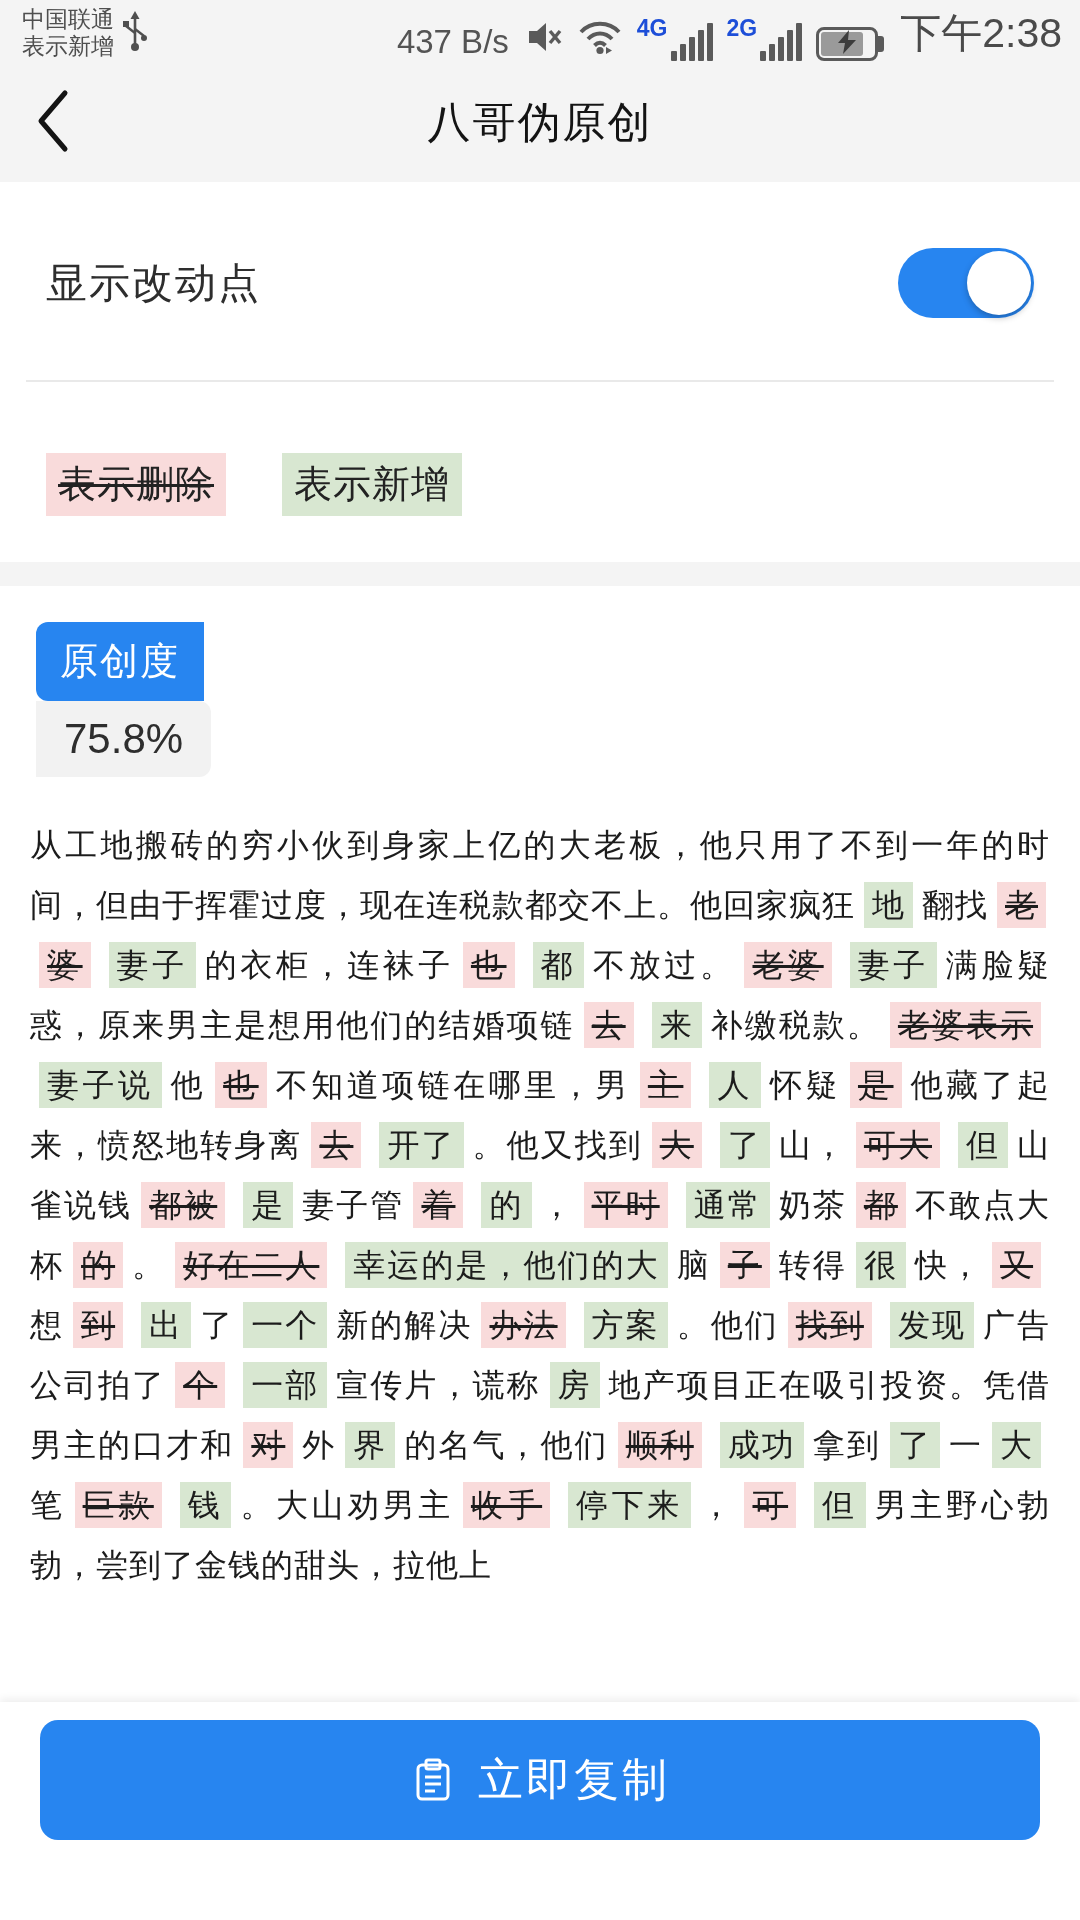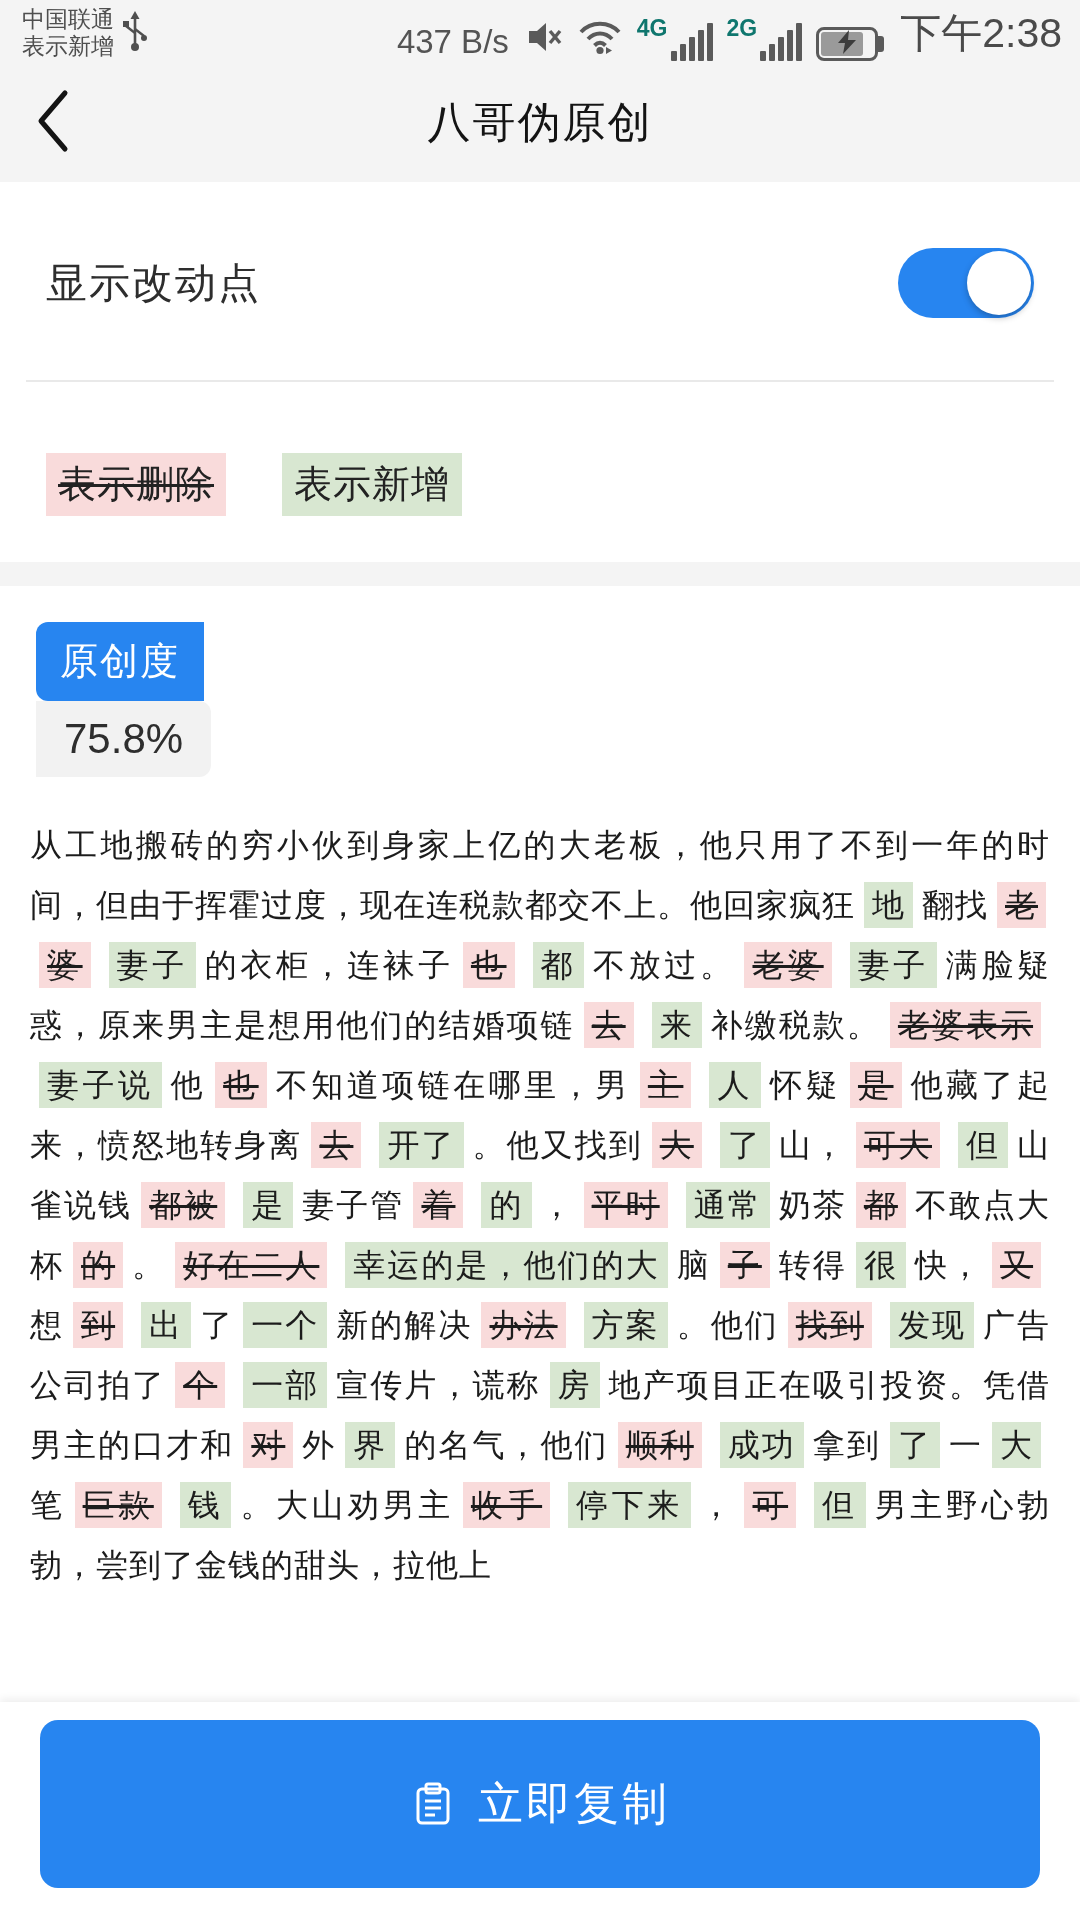--- a/index.html
+++ b/index.html
@@ -15,21 +15,21 @@
     height:64px; background:var(--chrome); display:flex;
     justify-content:space-between; align-items:center; padding:2px 18px 0 22px;
     color:#4f4f4f;
   }
   .sb-left{ display:flex; align-items:center; gap:8px; }
   .carriers{ display:flex; flex-direction:column; justify-content:center; }
   .carrier{ font-size:23px; line-height:27px; color:#4f4f4f; }
   .sb-right{ display:flex; align-items:flex-end; gap:14px; }
   .speed{ font-size:33px; color:#545454; }
   .net{ display:flex; align-items:flex-end; gap:3px; height:46px; }
-  .net-label{ font-size:23px; font-weight:bold; color:#0f766e; align-self:flex-start; margin-top:0; }
+  .net-label{ font-size:23px; font-weight:bold; color:#1d4ed8; align-self:flex-start; margin-top:0; }
   .bars{ display:flex; align-items:flex-end; gap:3px; }
   .bars span{ width:6px; background:#5a5a5a; border-radius:1px; display:block; }
   .b1{height:10px}.b2{height:17px}.b3{height:24px}.b4{height:31px}.b5{height:38px}
   .battery{ position:relative; width:62px; height:34px; border:3px solid #5a5a5a; border-radius:8px;
     display:flex; align-items:center; padding:2px; margin-right:8px; }
   .battery-fill{ width:80%; height:100%; background:#9a9a9a; border-radius:3px; }
   .battery-nub{ position:absolute; right:-9px; top:50%; transform:translateY(-50%);
     width:6px; height:16px; background:#5a5a5a; border-radius:0 3px 3px 0; }
   .bolt{ position:absolute; left:50%; top:50%; transform:translate(-50%,-50%); }
   .time{ font-size:41px; color:#4a4a4a; }
@@ -66,21 +66,21 @@
   .tok-del, .tok-add{
     padding:5px 8px; margin:0 9px;
     -webkit-box-decoration-break:clone; box-decoration-break:clone;
   }
   .tok-del{ background:var(--del-bg); text-decoration:line-through; text-decoration-thickness:3px; }
   .tok-add{ background:var(--add-bg); }
   
   .bottom-bar{ position:absolute; left:0; right:0; bottom:0; height:218px; background:#fff;
     box-shadow:0 -3px 8px rgba(0,0,0,.07); }
   .copy-button{ display:flex; align-items:center; justify-content:center; gap:22px;
-    margin:18px 40px 0 40px; height:168px; background:var(--accent); border-radius:18px;
+    margin:18px 40px 0 40px; height:120px; background:var(--accent); border-radius:18px;
     color:#fff; font-size:45px; letter-spacing:3px; cursor:pointer; border:none; width:calc(100% - 80px); }
 </style>
 </head>
 <body>
 
 <div class="screen" style="--accent: #2785F0; --del-bg: #F9DBDB; --add-bg: #D8E7D1; --chrome: #F4F4F4;">
 
   <div class="statusbar">
     <div class="sb-left">
       <div class="carriers">

